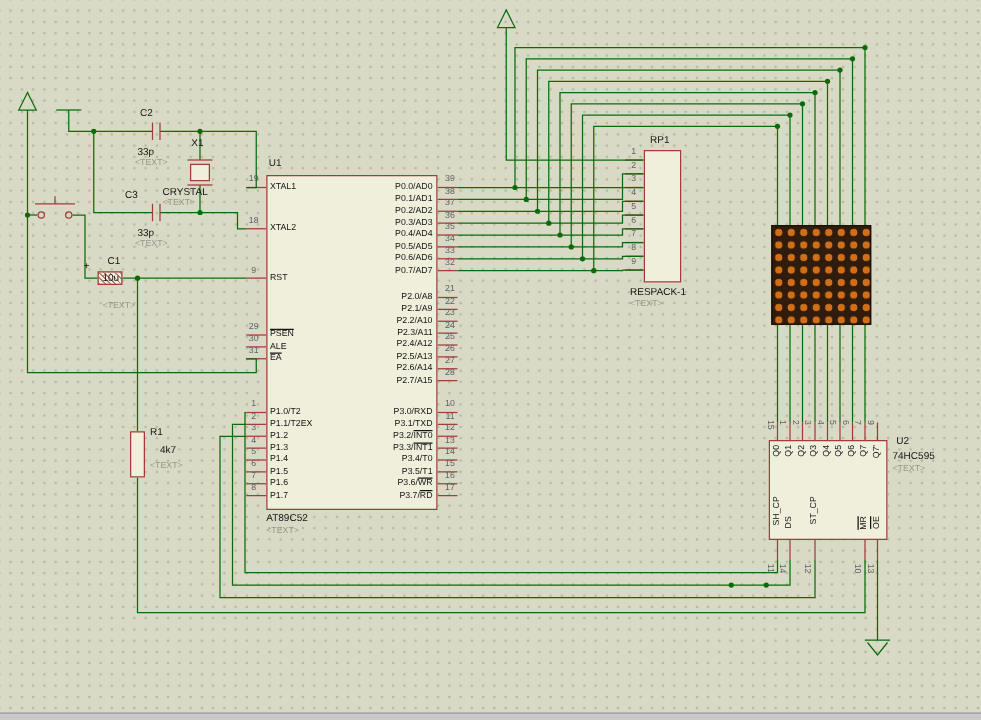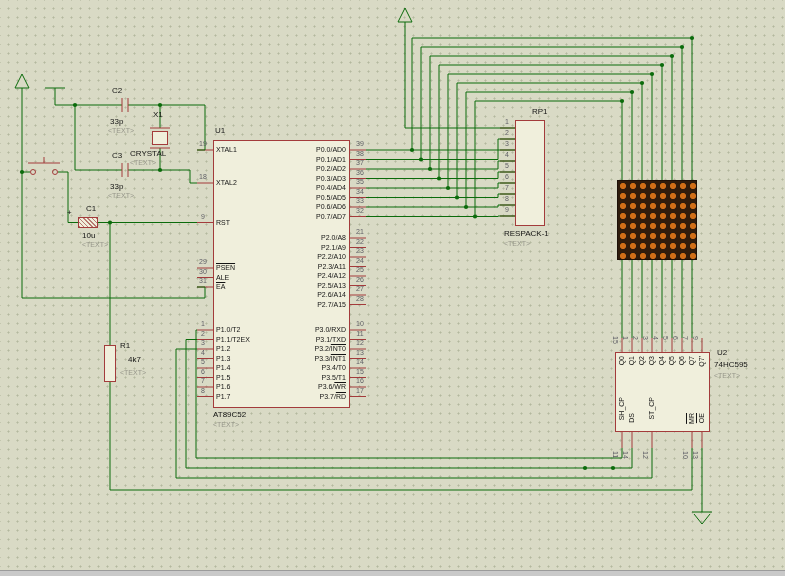--- a/index.html
+++ b/index.html
@@ -177,43 +177,43 @@
   <div id="matrix" style="left:617px;top:180px;width:80px;height:80px"></div>
   <div class="body-box" style="left:152px;top:131px;width:16px;height:14px"></div>
   <div class="body-box" style="left:104px;top:345px;width:12px;height:37px"></div>
   <div class="body-box" style="left:78px;top:217px;width:20px;height:11px;background:repeating-linear-gradient(45deg,rgba(163,59,59,.6) 0 1px,var(--fill) 1px 3px)"></div>
 
   <div id="labels">
     <span class="lbl" style="left:215px;top:126px">U1</span>
     <span class="lbl" style="left:213px;top:410px">AT89C52</span>
     <span class="ph" style="left:213px;top:421px">&lt;TEXT&gt;</span>
 
-    <span class="lbl" style="left:532px;top:107px">RP1</span>
+    <span class="lbl" style="left:520px;top:107px">RP1</span>
     <span class="lbl" style="left:504px;top:229px">RESPACK-1</span>
     <span class="ph" style="left:504px;top:240px">&lt;TEXT&gt;</span>
 
     <span class="lbl" style="left:717px;top:348px">U2</span>
     <span class="lbl" style="left:714px;top:360px">74HC595</span>
     <span class="ph" style="left:714px;top:372px">&lt;TEXT&gt;</span>
 
     <span class="lbl" style="left:112px;top:86px">C2</span>
     <span class="lbl" style="left:110px;top:117px">33p</span>
     <span class="ph" style="left:108px;top:127px">&lt;TEXT&gt;</span>
 
-    <span class="lbl" style="left:112px;top:151px">C3</span>
+    <span class="lbl" style="left:100px;top:151px">C3</span>
     <span class="lbl" style="left:110px;top:182px">33p</span>
     <span class="ph" style="left:108px;top:192px">&lt;TEXT&gt;</span>
 
     <span class="lbl" style="left:153px;top:110px">X1</span>
     <span class="lbl" style="left:130px;top:149px">CRYSTAL</span>
     <span class="ph" style="left:130px;top:159px">&lt;TEXT&gt;</span>
 
     <span class="lbl" style="left:86px;top:204px">C1</span>
     <span class="lbl" style="left:67px;top:208px">+</span>
-    <span class="lbl" style="left:82px;top:231px">10u</span>
+    <span class="lbl" style="left:82px;top:218px">10u</span>
     <span class="ph" style="left:82px;top:241px">&lt;TEXT&gt;</span>
 
     <span class="lbl" style="left:120px;top:341px">R1</span>
     <span class="lbl" style="left:128px;top:355px">4k7</span>
     <span class="ph" style="left:120px;top:369px">&lt;TEXT&gt;</span>
   <span class="pin-num" style="left: 195px; top: 140px; width: 16px;">19</span>
       <span class="pin-name" style="left: 216px; top: 146px;"><span>XTAL1</span></span>
       <span class="pin-num" style="left: 195px; top: 173px; width: 16px;">18</span>
       <span class="pin-name" style="left: 216px; top: 179px;"><span>XTAL2</span></span>
       <span class="pin-num" style="left: 195px; top: 212.5px; width: 16px;">9</span>

